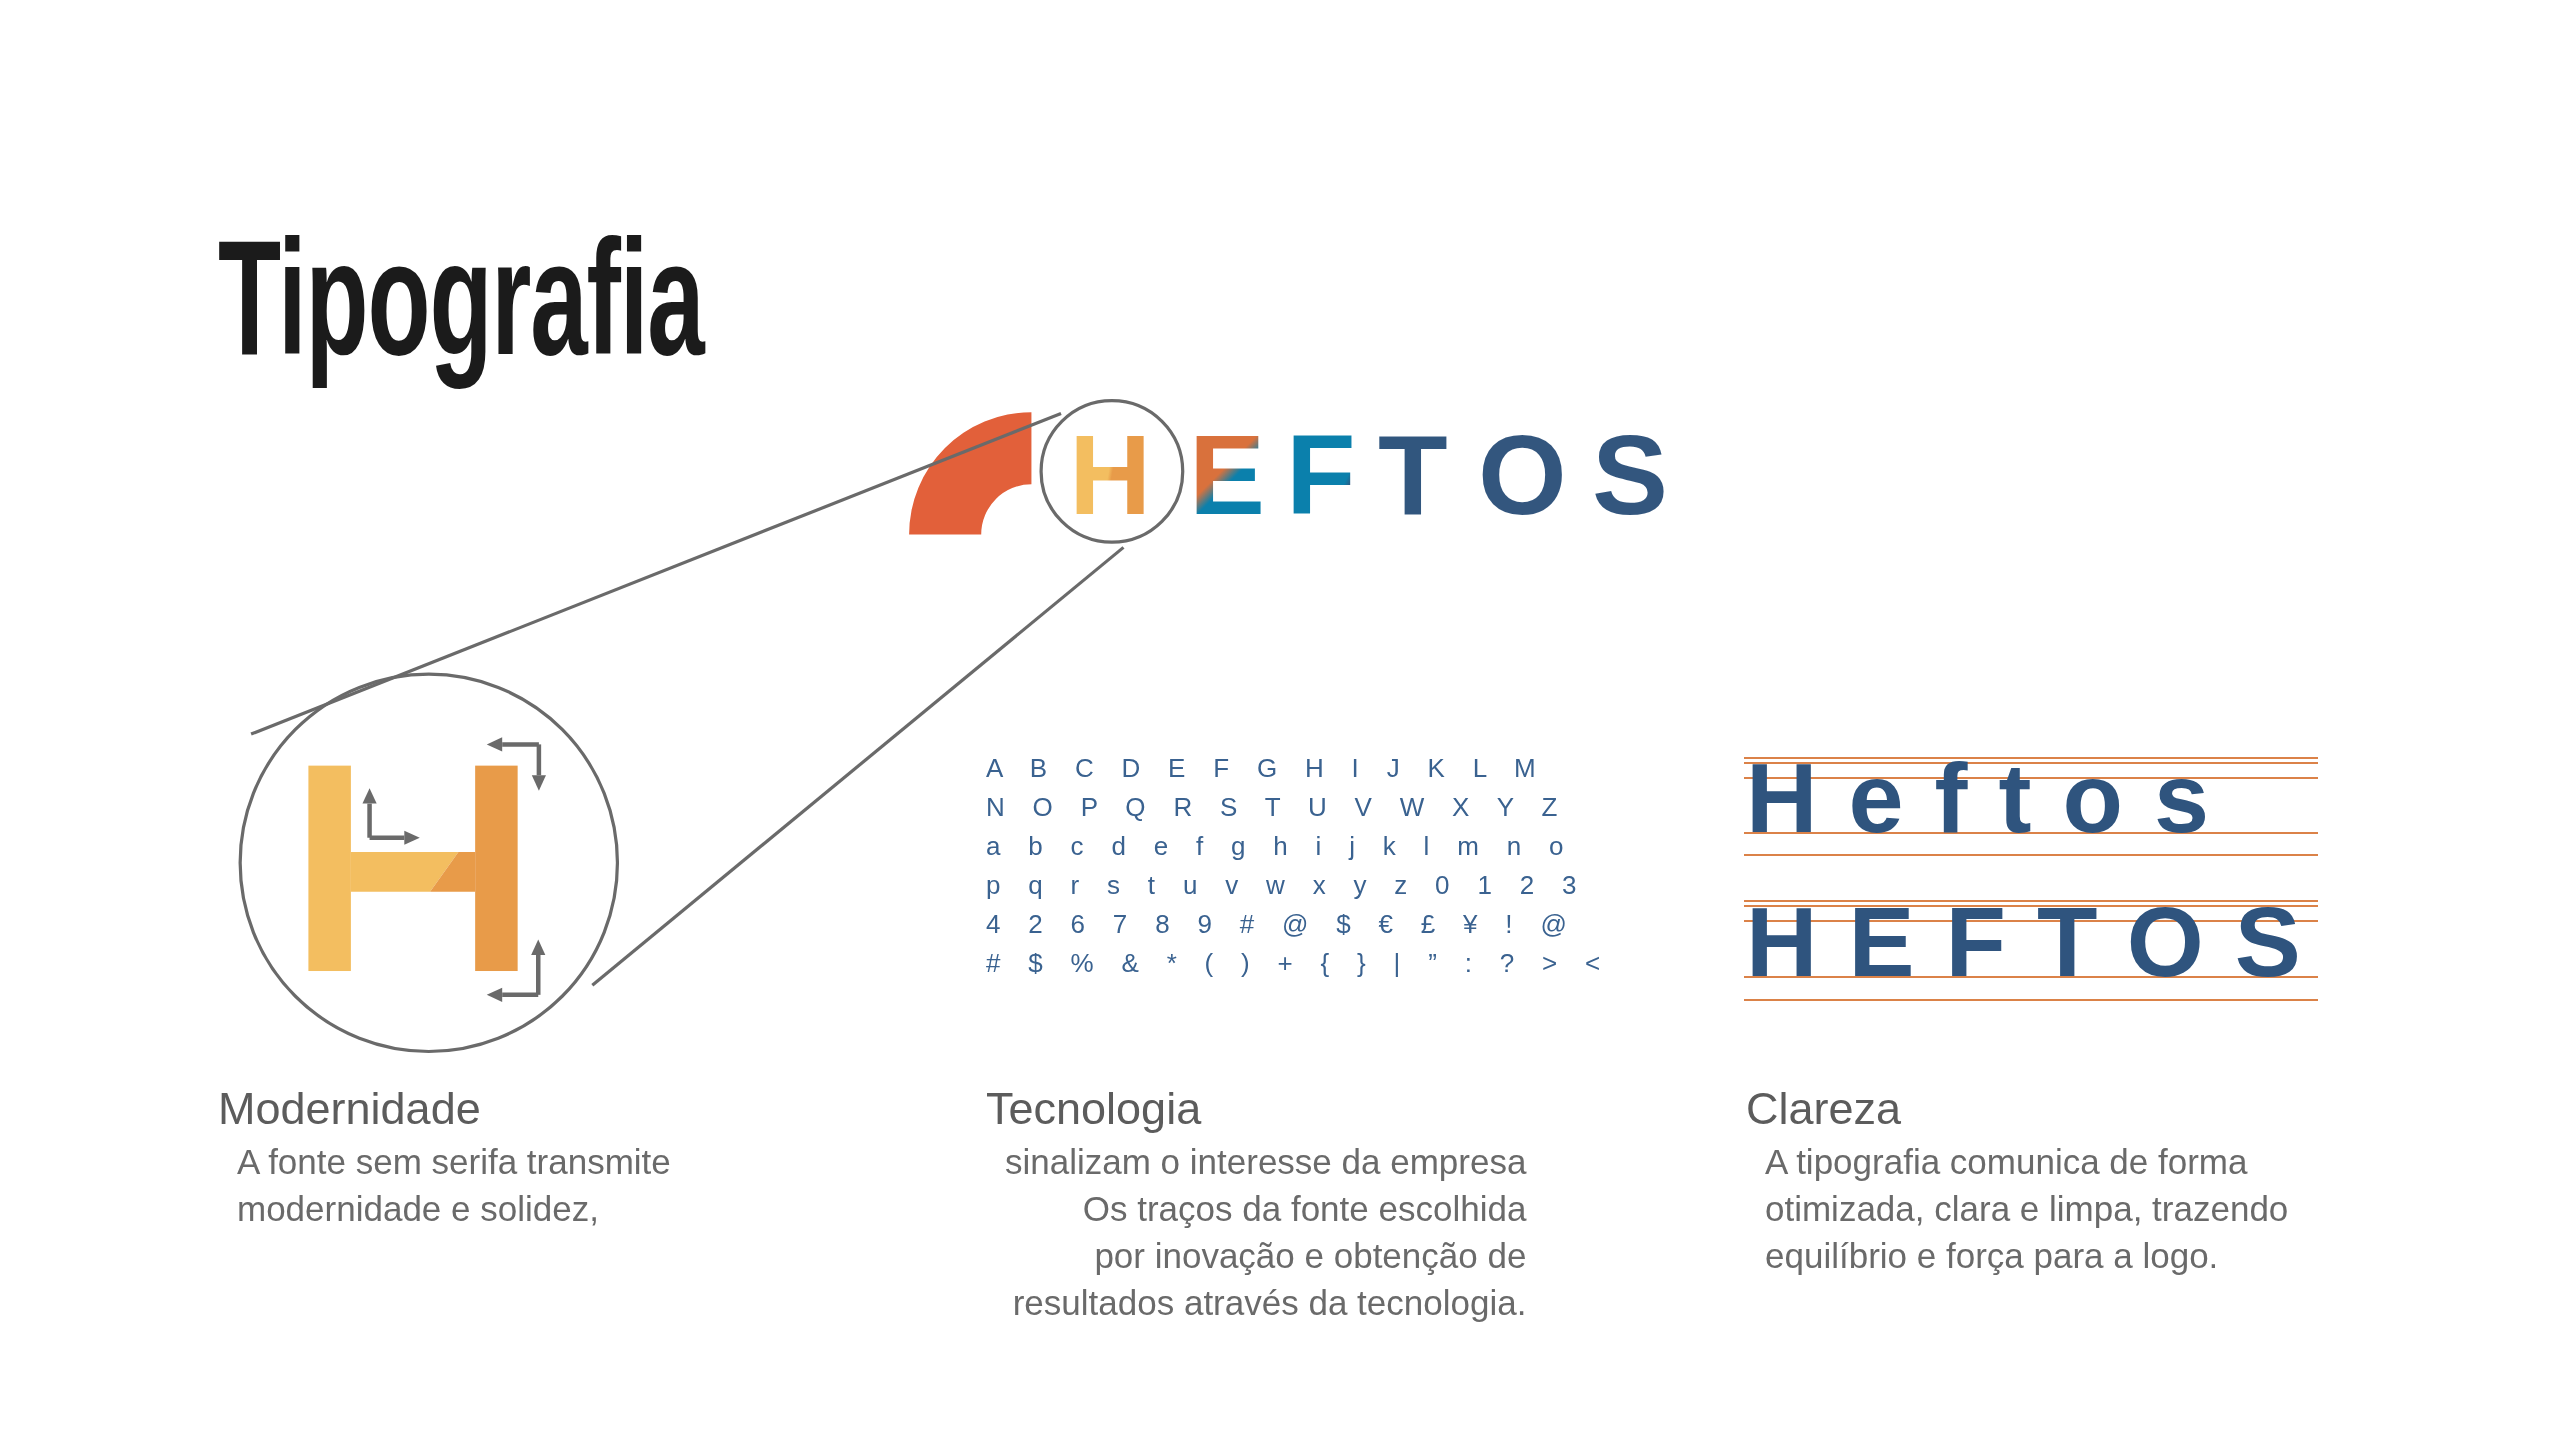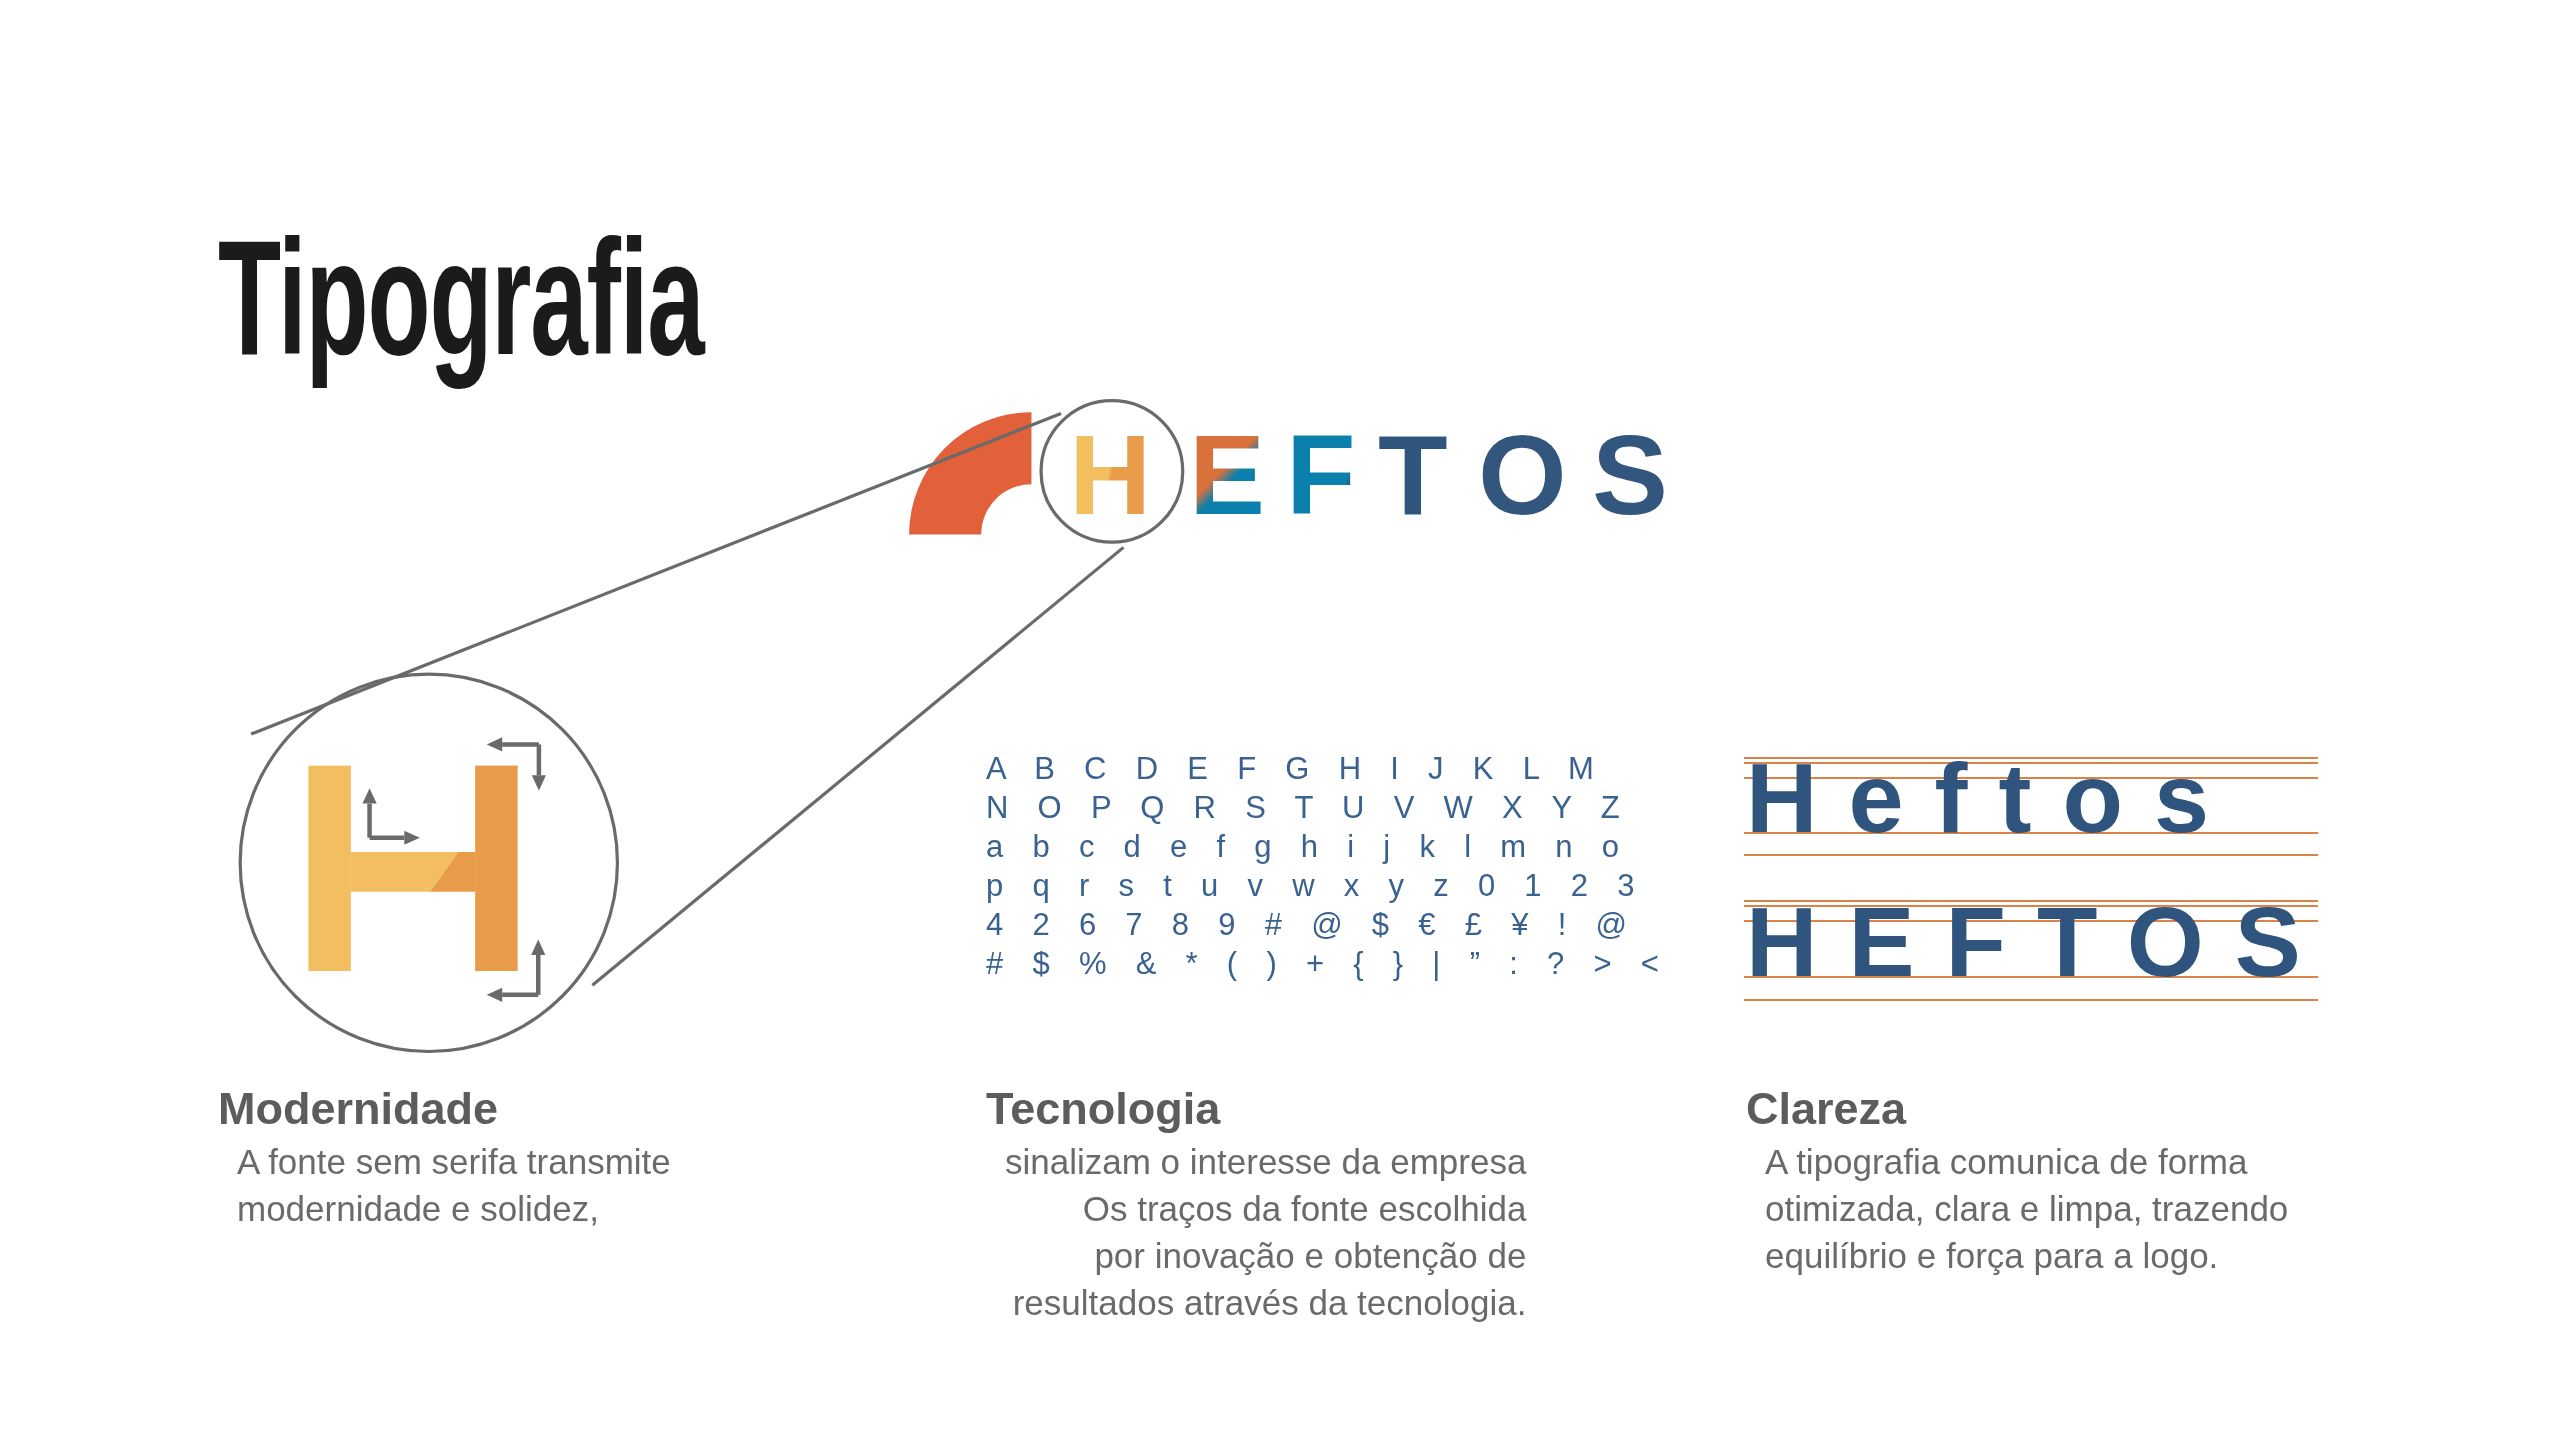--- a/index.html
+++ b/index.html
@@ -26,37 +26,37 @@
   .logo-h{left:1069px;background-image:linear-gradient(100deg,#f3be60 48%,#e89b49 52%);}
   .logo-e{left:1189px;background-image:linear-gradient(135deg,#d9713c 45%,#0b80ac 55%);}
   .logo-f{left:1286px;background-image:linear-gradient(115deg,#0b80ac 72%,#31567e 78%);}
   .logo-t{left:1378px;background-image:linear-gradient(0deg,#31567e,#31567e);}
   .logo-o{left:1478px;background-image:linear-gradient(0deg,#33567e,#33567e);}
   .logo-s{left:1592px;background-image:linear-gradient(0deg,#33567e,#33567e);}
 
   
   .specimen{
     left:986px;top:749px;color:#3a6290;
-    font-size:31px;line-height:39px;letter-spacing:10.3px;white-space:nowrap;
+    font-size:26px;line-height:39px;letter-spacing:10.3px;white-space:nowrap;
   }
 
   
   .sample{
     left:1746px;color:#2f547e;font-weight:bold;line-height:1em;
     letter-spacing:31px;white-space:nowrap;font-size:99px;
   }
   .sample-mixed{top:748px;}
   .sample-caps{top:892px;}
   .guide{
     left:1744px;width:574px;height:1.9px;background:#db8248;
   }
 
   
   .col-heading{
-    font-size:45px;line-height:45px;font-weight:bold;color:#5c5c5c;white-space:nowrap;
+    font-size:45px;line-height:45px;font-weight:normal;color:#5c5c5c;white-space:nowrap;
   }
   .col-body{
     font-size:35px;line-height:47px;color:#6a6a6a;white-space:nowrap;margin-left:19px;
   }
   .col1{left:218px;}
   .col2{left:986px;text-align:right;}
   .col3{left:1746px;}
   .heading-row{top:1086px;}
   .body-row{top:1138px;}
 

